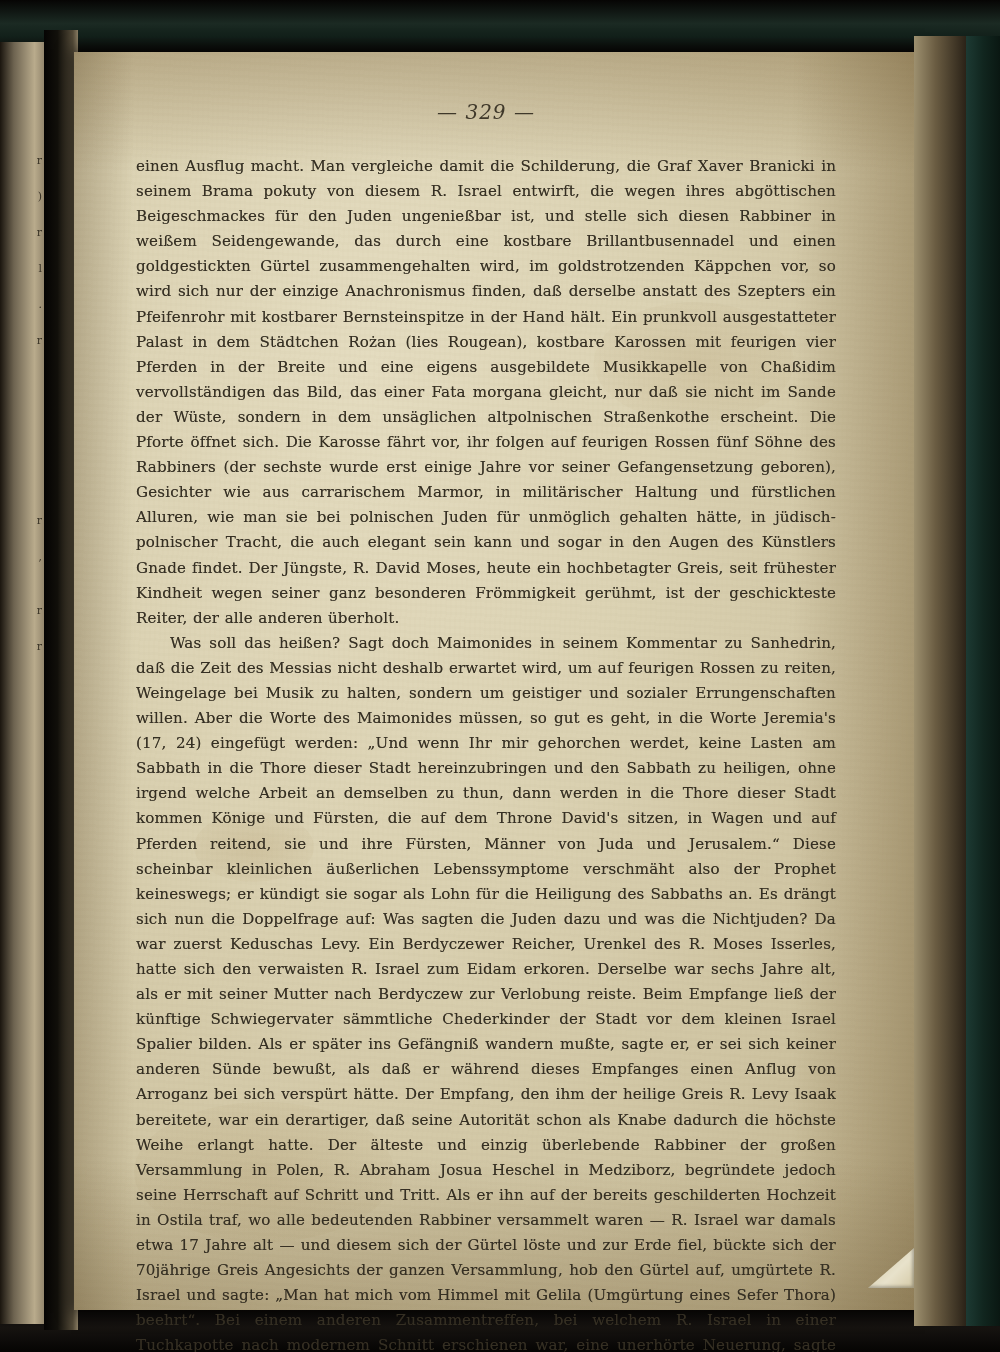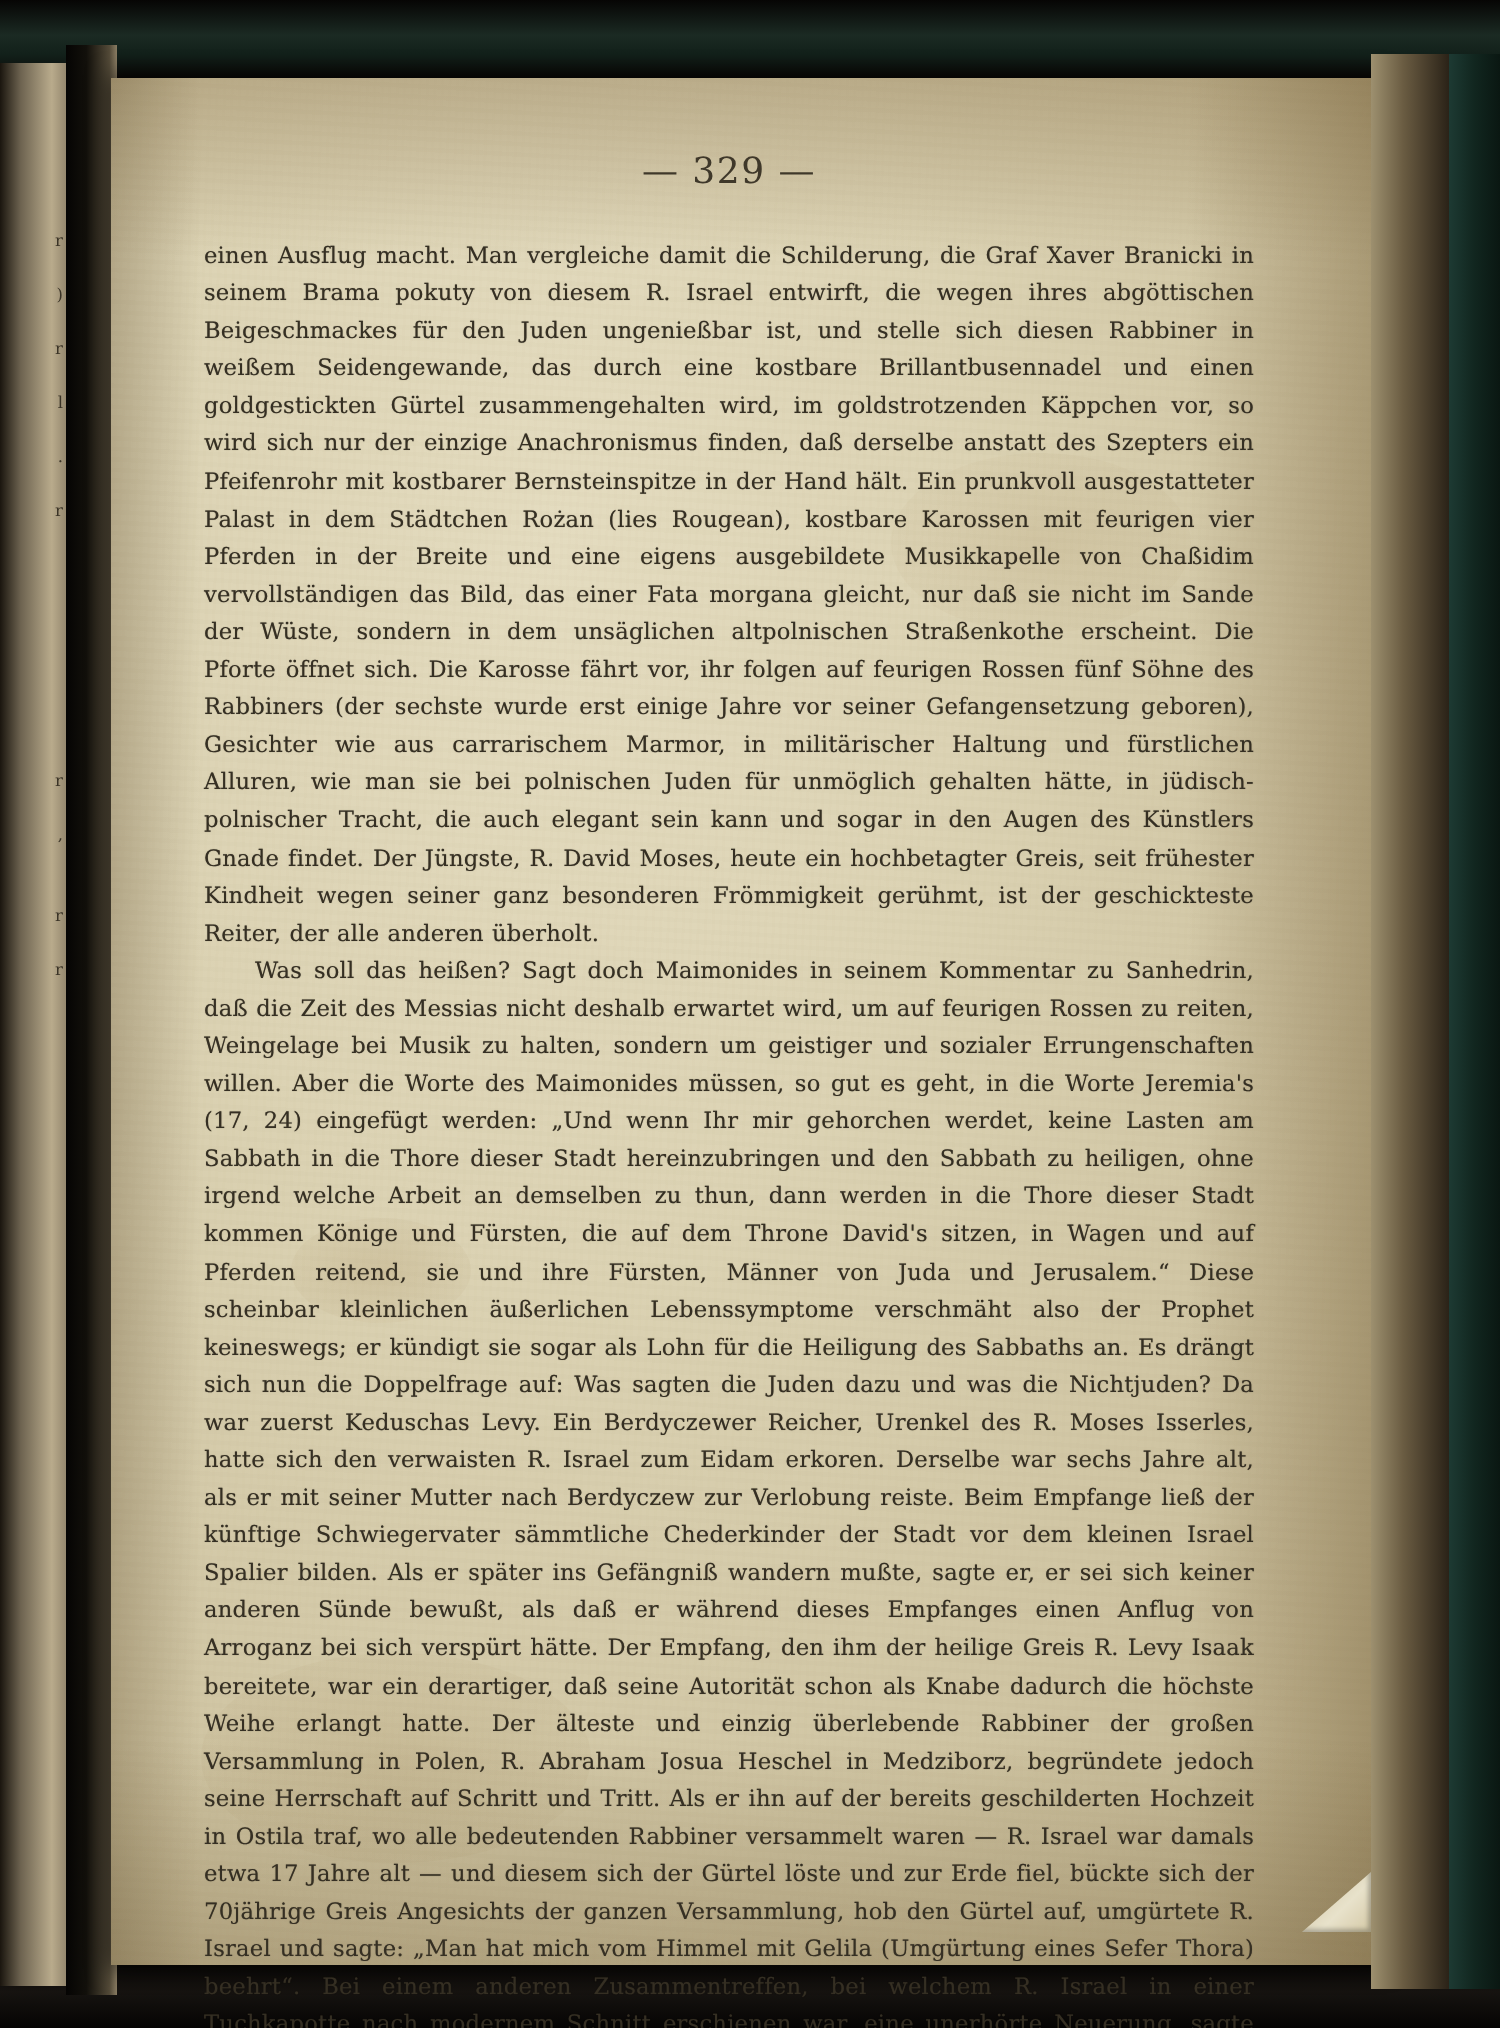--- a/index.html
+++ b/index.html
@@ -125,25 +125,26 @@
 
   
   .content {
     position: absolute;
     left: 62px;
     top: 48px;
     width: 700px;
   }
   .folio {
     text-align: center;
-    font-size: 24px;
+    font-size: 20px;
     letter-spacing: 1px;
     color: #3f382a;
     margin-bottom: 30px;
     font-family: "DejaVu Serif", serif;
+    font-style: italic;
   }
   .body-text {
     font-size: 15.1px;
     line-height: 25.1px;
     color: #352f23;
     text-align: justify;
     text-justify: inter-word;
     font-family: "DejaVu Serif", serif;
     letter-spacing: 0.15px;
     word-spacing: 0.5px;

